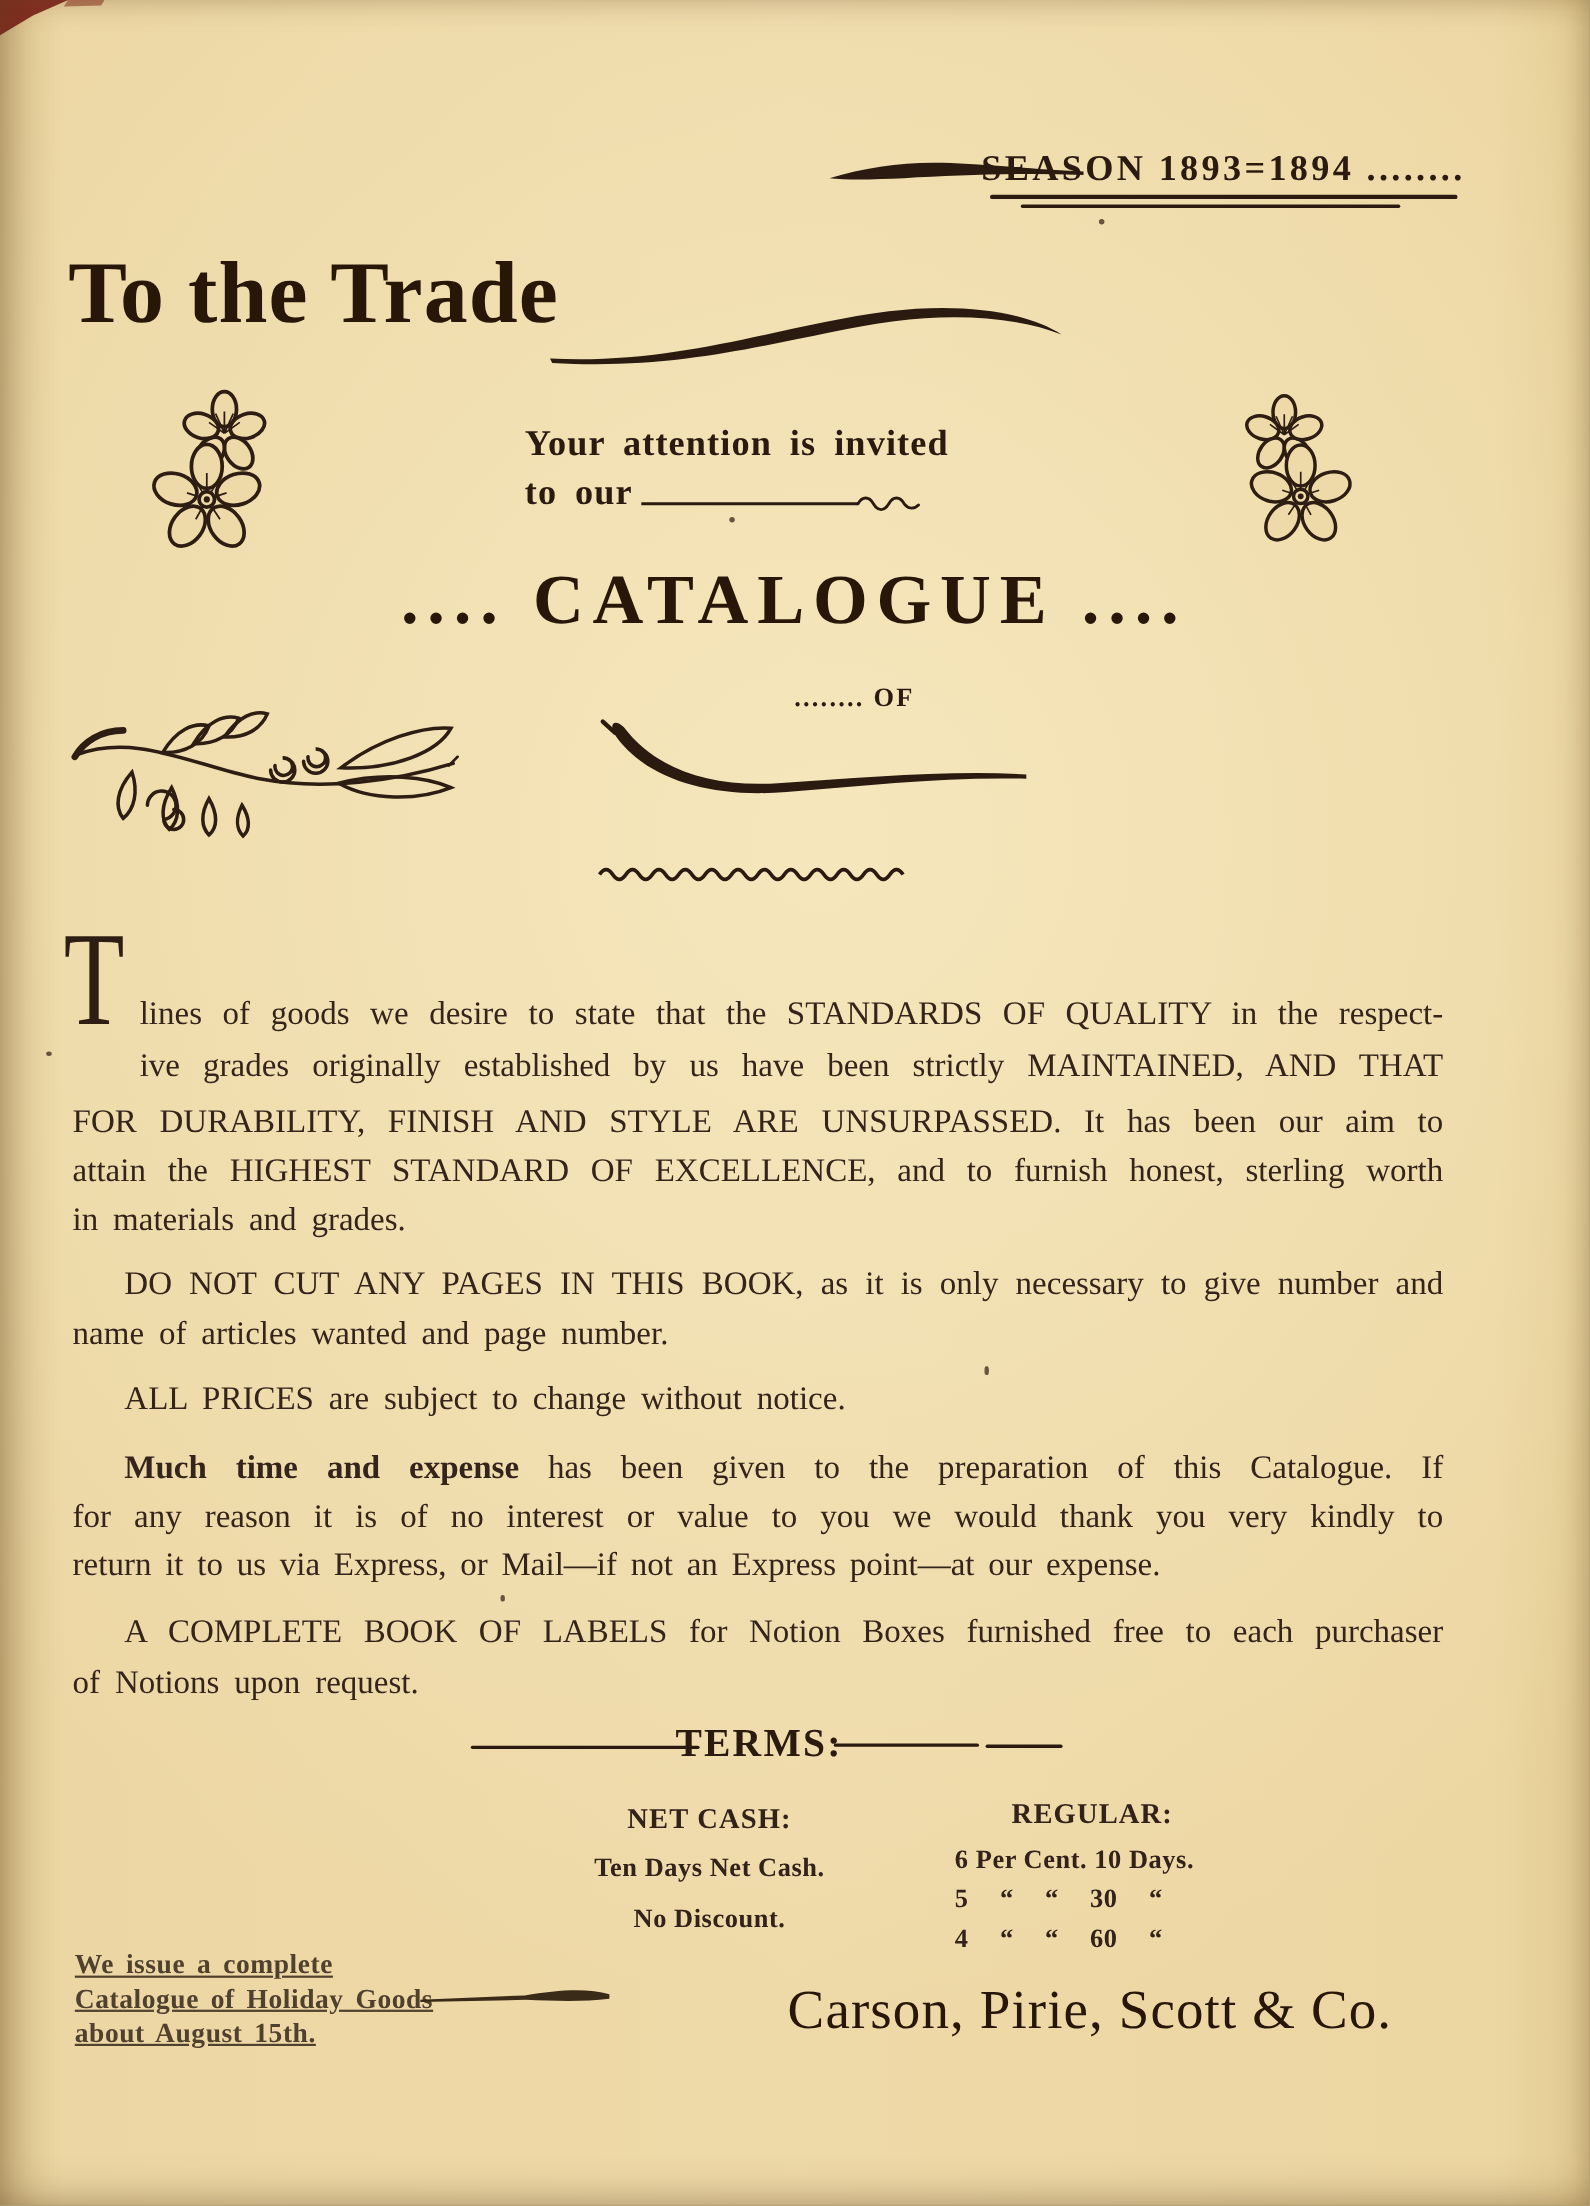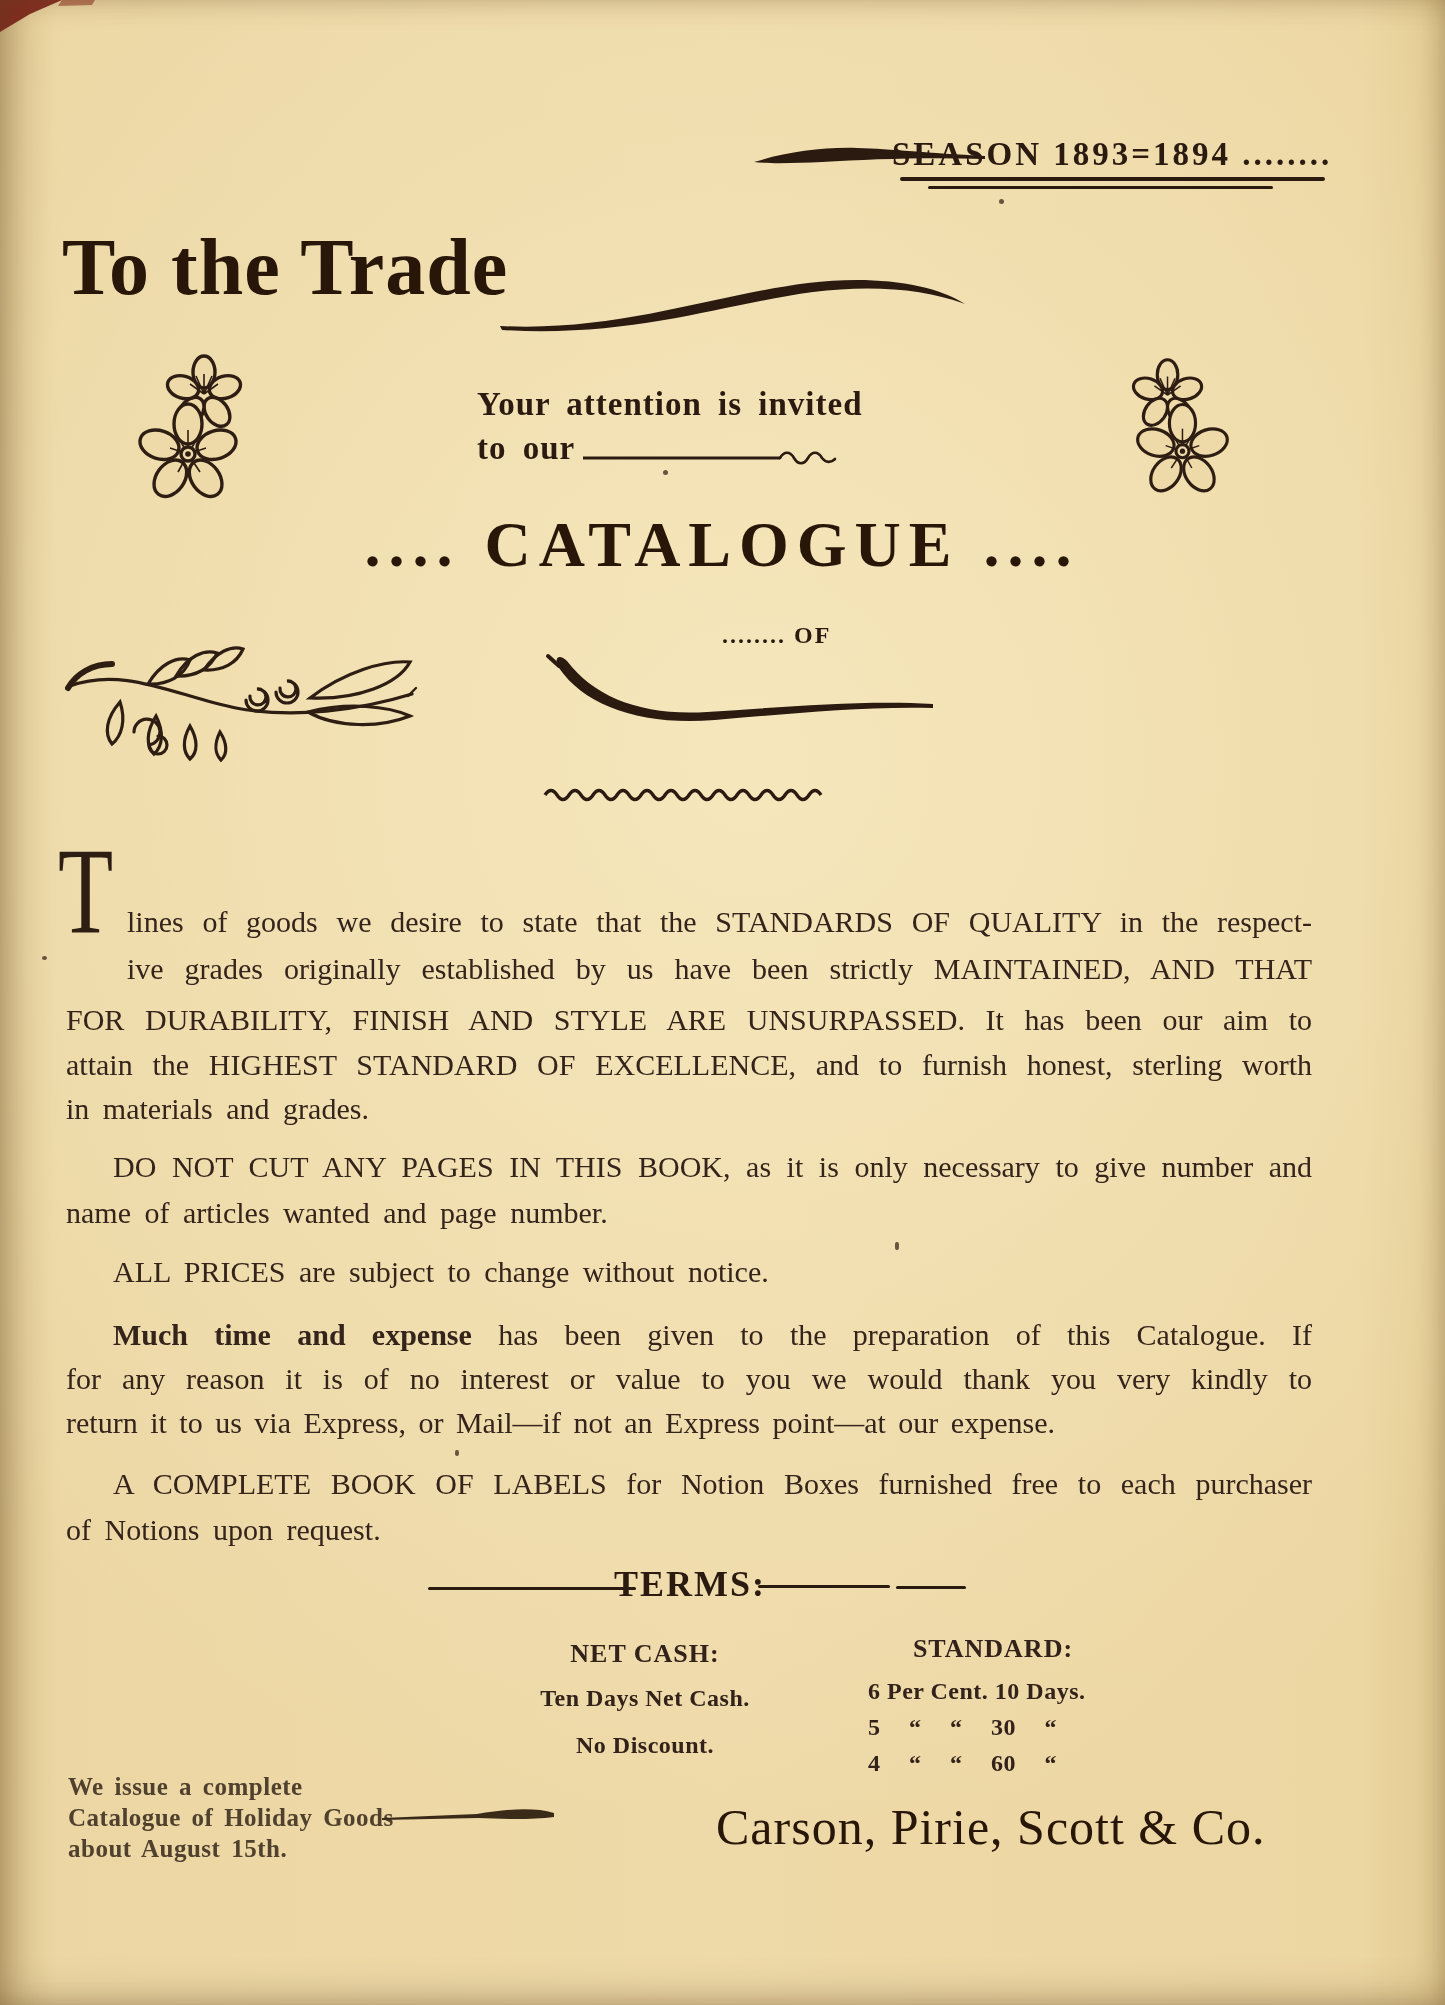--- a/index.html
+++ b/index.html
@@ -27,21 +27,21 @@
   .bodyline{font-size:30px;line-height:1.15;color:#35241b;word-spacing:2px;white-space:nowrap;}
   .jline{white-space:normal;text-align:justify;text-align-last:justify;word-spacing:2px;}
   .wide{word-spacing:6px;}
   .dropcap{font-size:122px;line-height:.8;font-weight:400;color:#2e1d12;transform:scaleX(.74);transform-origin:left top;}
   .boldlead{font-weight:700;}
   .terms-head{font-size:36px;font-weight:700;letter-spacing:2px;color:#2b1a10;white-space:nowrap;}
   .colhead{font-size:26px;font-weight:700;letter-spacing:1px;color:#33221a;}
   .colline{font-size:24px;font-weight:700;color:#33221a;letter-spacing:.5px;}
   .ditto{word-spacing:22px;}
   .center{text-align:center;}
-  .note{font-size:25px;font-weight:700;color:#50402e;letter-spacing:.5px;word-spacing:4px;white-space:nowrap;line-height:1.2;}
+  .note{font-size:25px;font-weight:700;color:#50402e;letter-spacing:.5px;word-spacing:4px;white-space:nowrap;line-height:1.2;text-decoration:underline;}
   .company{font-size:50px;font-weight:400;color:#281709;letter-spacing:1px;white-space:nowrap;}
   .speck{position:absolute;background:rgba(58,38,26,.75);border-radius:50%;}
   .mirror{transform:scaleX(-1);}
   svg{display:block;}
 </style>
 </head>
 <body>
 
 <div class="page">
 
@@ -177,21 +177,21 @@
   <div class="abs terms-head" style="left:690px;top:1563px;transform:translateX(-50%)">TERMS:</div>
   <div class="abs rule" style="left:758px;top:1585px;width:132px;height:3px"></div>
   <div class="abs rule" style="left:896px;top:1586px;width:70px;height:2.5px"></div>
 
   <div class="abs center" style="left:520px;top:1639px;width:250px">
     <div class="colhead">NET CASH:</div>
     <div class="colline" style="margin-top:16px">Ten Days Net Cash.</div>
     <div class="colline" style="margin-top:20px">No Discount.</div>
   </div>
   <div class="abs" style="left:868px;top:1634px;width:250px">
-    <div class="colhead center">STANDARD:</div>
+    <div class="colhead center">REGULAR:</div>
     <div class="colline" style="margin-top:14px">6 Per Cent. 10 Days.</div>
     <div class="colline ditto" style="margin-top:9px">5 “ “ 30 “</div>
     <div class="colline ditto" style="margin-top:9px">4 “ “ 60 “</div>
   </div>
 
   <div class="abs note" style="left:68px;top:1772px">We issue a complete</div>
   <div class="abs note" style="left:68px;top:1803px">Catalogue of Holiday Goods</div>
   <svg class="abs" style="left:382px;top:1806px" width="175" height="20" viewBox="0 0 175 20">
     <path d="M0,12 L95,8 C125,3 152,1 172,7 L172,11 C148,14 122,13 96,12 L0,14 Z" fill="#3a2a18"></path>
   </svg>

